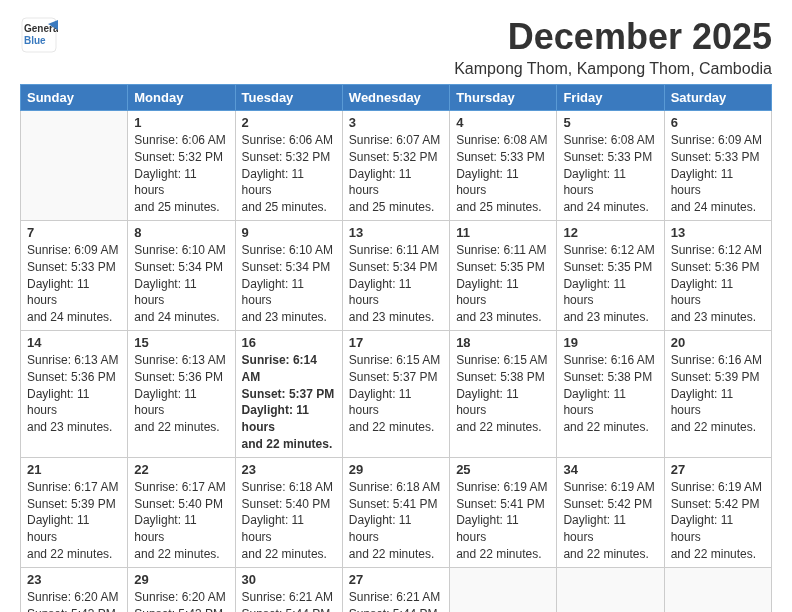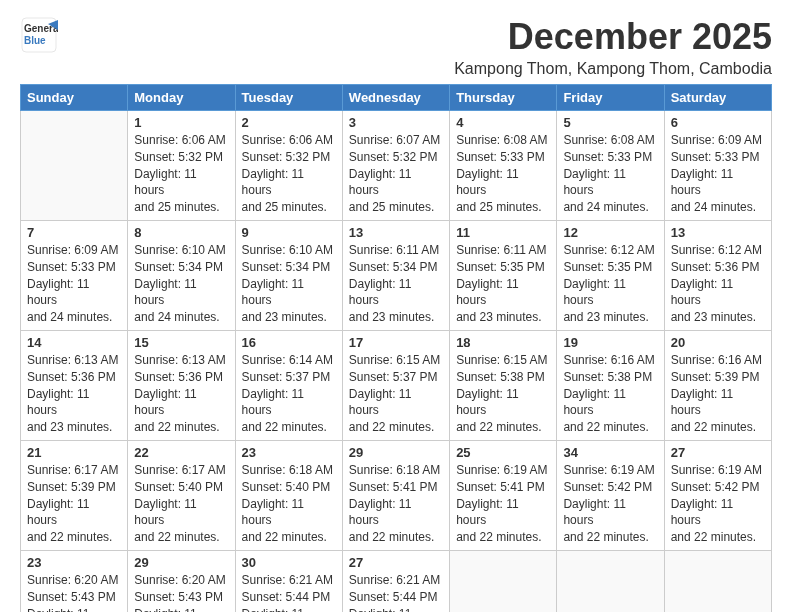--- a/index.html
+++ b/index.html
@@ -209,21 +209,21 @@
         </td>
         <td>
           <span class="day-number">15</span>
           <div class="day-info" style="white-space: pre-line;">Sunrise: 6:13 AM
 Sunset: 5:36 PM
 Daylight: 11 hours
 and 22 minutes.</div>
         </td>
         <td>
           <span class="day-number">16</span>
-          <div class="day-info" style="white-space: pre-line;">Sunrise: 6:14 AM
+          <div class="day-info" style="white-space: pre-line; font-weight: bold;">Sunrise: 6:14 AM
 Sunset: 5:37 PM
 Daylight: 11 hours
 and 22 minutes.</div>
         </td>
         <td>
           <span class="day-number">17</span>
           <div class="day-info" style="white-space: pre-line;">Sunrise: 6:15 AM
 Sunset: 5:37 PM
 Daylight: 11 hours
 and 22 minutes.</div>

